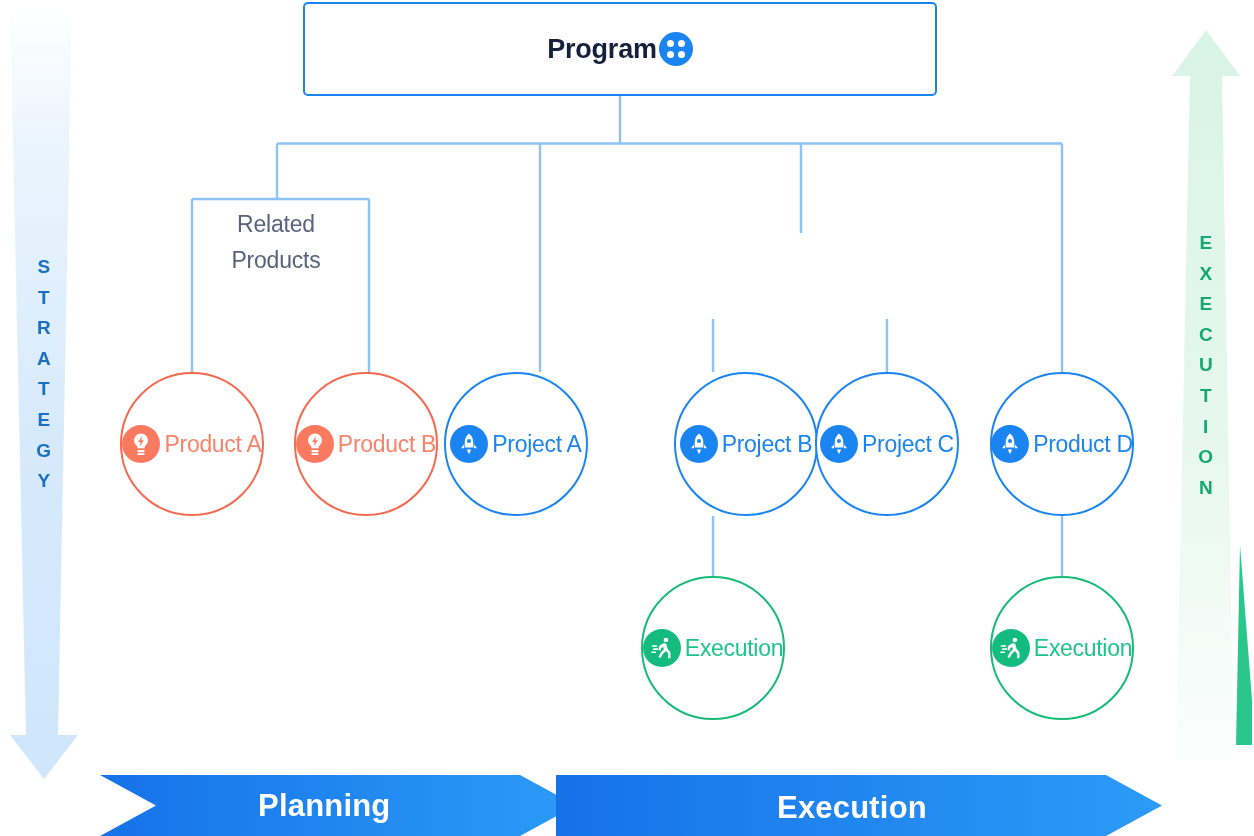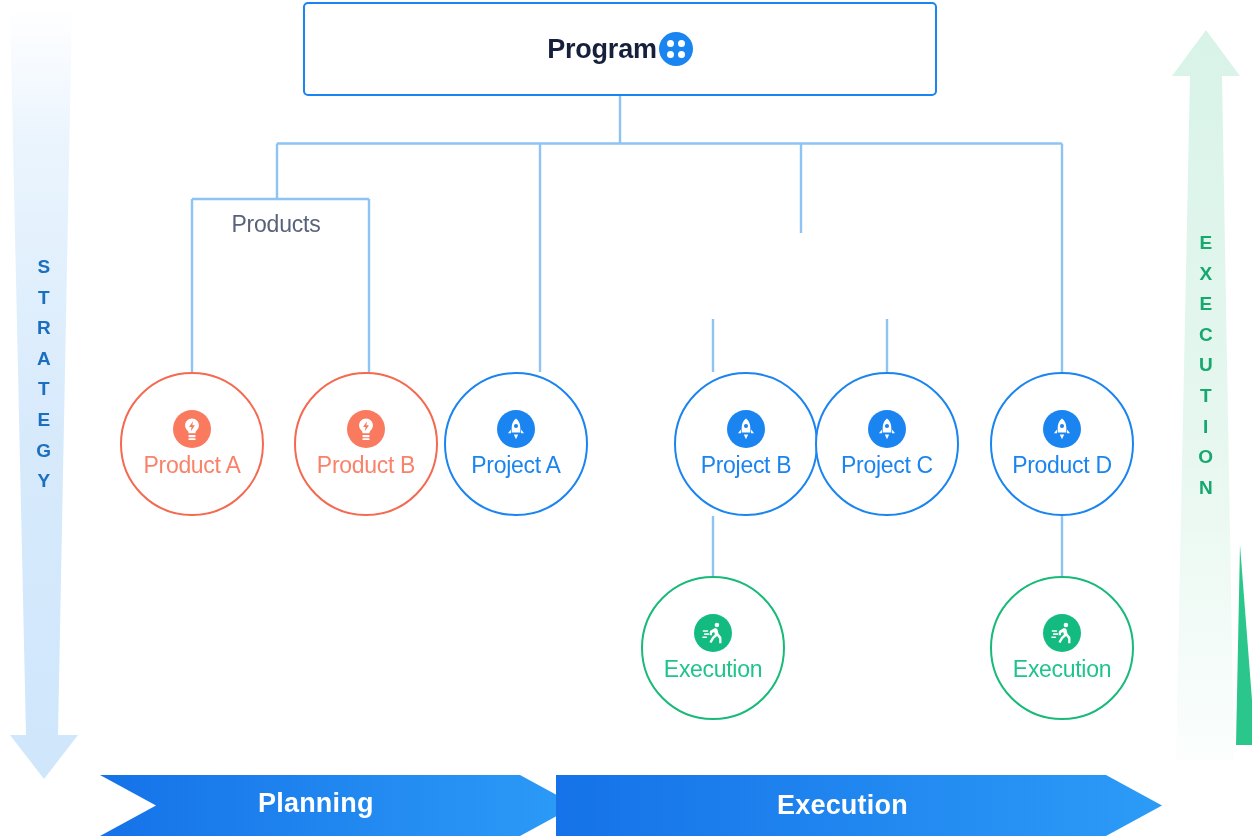--- a/index.html
+++ b/index.html
@@ -75,21 +75,21 @@
 
   
   .circle-node {
     position: absolute;
     box-sizing: border-box;
     width: 144px; height: 144px;
     border-radius: 50%;
     border: 2.5px solid #1a84f0;
     background: #ffffff;
     display: flex;
-    flex-direction: column;
+    flex-direction: row;
     align-items: center;
     justify-content: center;
     gap: 4px;
   }
   .circle-node .circle-label {
     font-size: 23px;
     color: #1a84f0;
     white-space: nowrap;
     letter-spacing: -0.3px;
   }
@@ -145,21 +145,21 @@
   }
   #execution-caption {
     left: 1190px; top: 228px;
     width: 32px;
     color: #16a86f;
   }
 
   
   .banner-label {
     position: absolute;
-    font-size: 27px;
+    font-size: 31px;
     font-weight: bold;
     color: #ffffff;
     white-space: nowrap;
     letter-spacing: 0.2px;
   }
   #planning-label  { left: 258px; top: 788px; }
   #execution-banner-label { left: 777px; top: 790px; }
 </style>
 </head>
 <body>
@@ -229,20 +229,21 @@
     <span class="dots-icon">
         <i></i>
         <i></i>
         <i></i>
         <i></i>
       </span>
   </div>
 
 
   <div id="related-products-label">
+    <div>Related</div>
     <div>Products</div>
   </div>
 
   <div class="circle-node product" style="left:120px; top:372px;">
     <span class="badge coral">
       <svg width="26" height="26" viewBox="0 0 24 24" fill="#ffffff" aria-hidden="true">
         <path d="M12 2.2c-3.6 0-6.4 2.8-6.4 6.3 0 2.3 1.2 4 2.4 5.2.5.5.8 1.1.8 1.8v.4h6.4v-.4c0-.7.3-1.3.8-1.8 1.2-1.2 2.4-2.9 2.4-5.2 0-3.5-2.8-6.3-6.4-6.3z"></path>
         <rect x="8.6" y="17.6" width="6.8" height="1.9" rx="0.95"></rect>
         <rect x="8.6" y="20.6" width="6.8" height="1.6" rx="0.8"></rect>
         <path d="M12.9 4.9 9.3 10.2h2.3l-0.6 3.8 3.7-5.4h-2.4z" fill="#f97a5f"></path>

